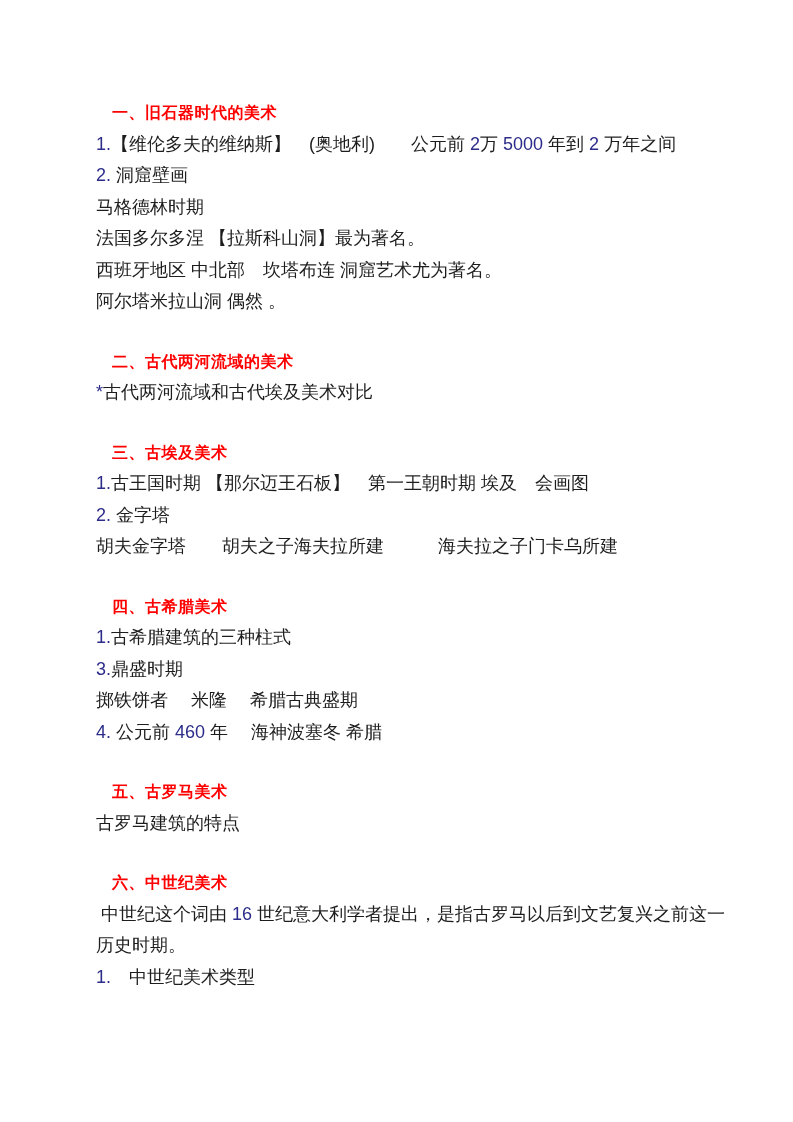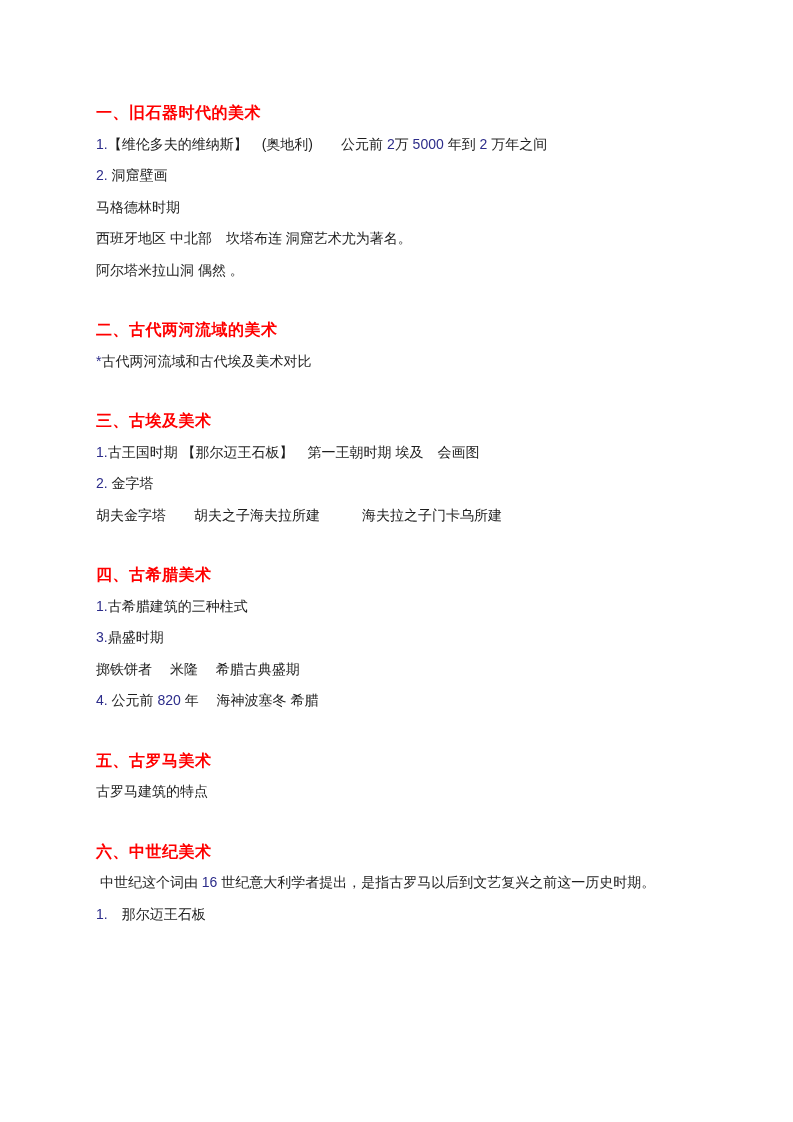--- a/index.html
+++ b/index.html
@@ -16,71 +16,72 @@
     font-family:"Liberation Sans","DejaVu Sans",sans-serif;
   }
   main[data-name="document-body"]{
     box-sizing:border-box;
     width:793px;
     min-height:1122px;
     padding:97px 58px 60px 96px;
   }
   section{display:block;}
   h2[data-name="section-heading"]{
-    margin:28px 0 0 0;
+    margin:28px 0 0 16px;
     font-size:16px;
     font-weight:bold;
     line-height:31.5px;
     color:var(--heading-color);
     white-space:pre-wrap;
     letter-spacing:0.5px;
   }
   section:first-child h2[data-name="section-heading"]{margin-top:0;}
   p[data-name="paragraph"]{
     margin:0;
-    font-size:14px;
+    font-size:18px;
     line-height:31.5px;
     color:var(--body-color);
     white-space:pre-wrap;
   }
   span[data-name="text-run"]{color:inherit;}
   span.bold{font-weight:normal;}
   span.num{color:var(--digit-color);}
 </style>
 </head>
 <body data-name="document-page">
 
 <main data-name="document-body">
     <section data-name="section">
       <h2 data-name="section-heading">一、旧石器时代的美术</h2>
       <p data-name="paragraph"><span data-name="text-run" class="num">1.</span><span data-name="text-run">【维伦多夫的维纳斯】　(奥地利)　　公元前 </span><span data-name="text-run" class="num">2</span><span data-name="text-run">万 </span><span data-name="text-run" class="num">5000</span><span data-name="text-run"> 年到 </span><span data-name="text-run" class="num">2</span><span data-name="text-run"> 万年之间</span></p>
       <p data-name="paragraph"><span data-name="text-run" class="num">2.</span><span data-name="text-run"> </span><span data-name="text-run" class="bold">洞窟壁画</span></p>
       <p data-name="paragraph"><span data-name="text-run" class="bold">马格德林时期</span></p>
+      <p data-name="paragraph"><span data-name="text-run">法国多尔多涅 【拉斯科山洞】最为著名。</span></p>
       <p data-name="paragraph"><span data-name="text-run">西班牙地区 中北部　坎塔布连 洞窟艺术尤为著名。</span></p>
       <p data-name="paragraph"><span data-name="text-run">阿尔塔米拉山洞 偶然 。</span></p>
     </section>
     <section data-name="section">
       <h2 data-name="section-heading">二、古代两河流域的美术</h2>
       <p data-name="paragraph"><span data-name="text-run" class="num">*</span><span data-name="text-run">古代两河流域和古代埃及美术对比</span></p>
     </section>
     <section data-name="section">
       <h2 data-name="section-heading">三、古埃及美术</h2>
       <p data-name="paragraph"><span data-name="text-run" class="num">1.</span><span data-name="text-run">古王国时期 【那尔迈王石板】　</span><span data-name="text-run" class="bold">第一王朝时期 埃及　会画图</span></p>
       <p data-name="paragraph"><span data-name="text-run" class="num">2.</span><span data-name="text-run"> 金字塔</span></p>
       <p data-name="paragraph"><span data-name="text-run" class="bold">胡夫金字塔</span><span data-name="text-run">　　胡夫之子海夫拉所建　　　海夫拉之子门卡乌所建</span></p>
     </section>
     <section data-name="section">
       <h2 data-name="section-heading">四、古希腊美术</h2>
       <p data-name="paragraph"><span data-name="text-run" class="num">1.</span><span data-name="text-run">古希腊建筑的三种柱式</span></p>
       <p data-name="paragraph"><span data-name="text-run" class="num">3.</span><span data-name="text-run">鼎盛时期</span></p>
       <p data-name="paragraph"><span data-name="text-run">掷铁饼者　 米隆　 希腊古典盛期</span></p>
-      <p data-name="paragraph"><span data-name="text-run" class="num">4.</span><span data-name="text-run"> </span><span data-name="text-run" class="bold">公元前 </span><span data-name="text-run" class="bold num">820</span><span data-name="text-run" class="bold"> 年</span><span data-name="text-run">　 海神波塞冬 希腊</span></p>
+      <p data-name="paragraph"><span data-name="text-run" class="num">4.</span><span data-name="text-run"> </span><span data-name="text-run" class="bold">公元前 </span><span data-name="text-run" class="bold num">460</span><span data-name="text-run" class="bold"> 年</span><span data-name="text-run">　 海神波塞冬 希腊</span></p>
     </section>
     <section data-name="section">
       <h2 data-name="section-heading">五、古罗马美术</h2>
       <p data-name="paragraph"><span data-name="text-run">古罗马建筑的特点</span></p>
     </section>
     <section data-name="section">
       <h2 data-name="section-heading">六、中世纪美术</h2>
       <p data-name="paragraph"><span data-name="text-run"> 中世纪这个词由 </span><span data-name="text-run" class="num">16</span><span data-name="text-run"> 世纪意大利学者提出，是指古罗马以后到文艺复兴之前这一历史时期。</span></p>
-      <p data-name="paragraph"><span data-name="text-run" class="num">1.</span><span data-name="text-run">　那尔迈王石板</span></p>
+      <p data-name="paragraph"><span data-name="text-run" class="num">1.</span><span data-name="text-run">　中世纪美术类型</span></p>
     </section>
   </main>
 
 </body></html>

